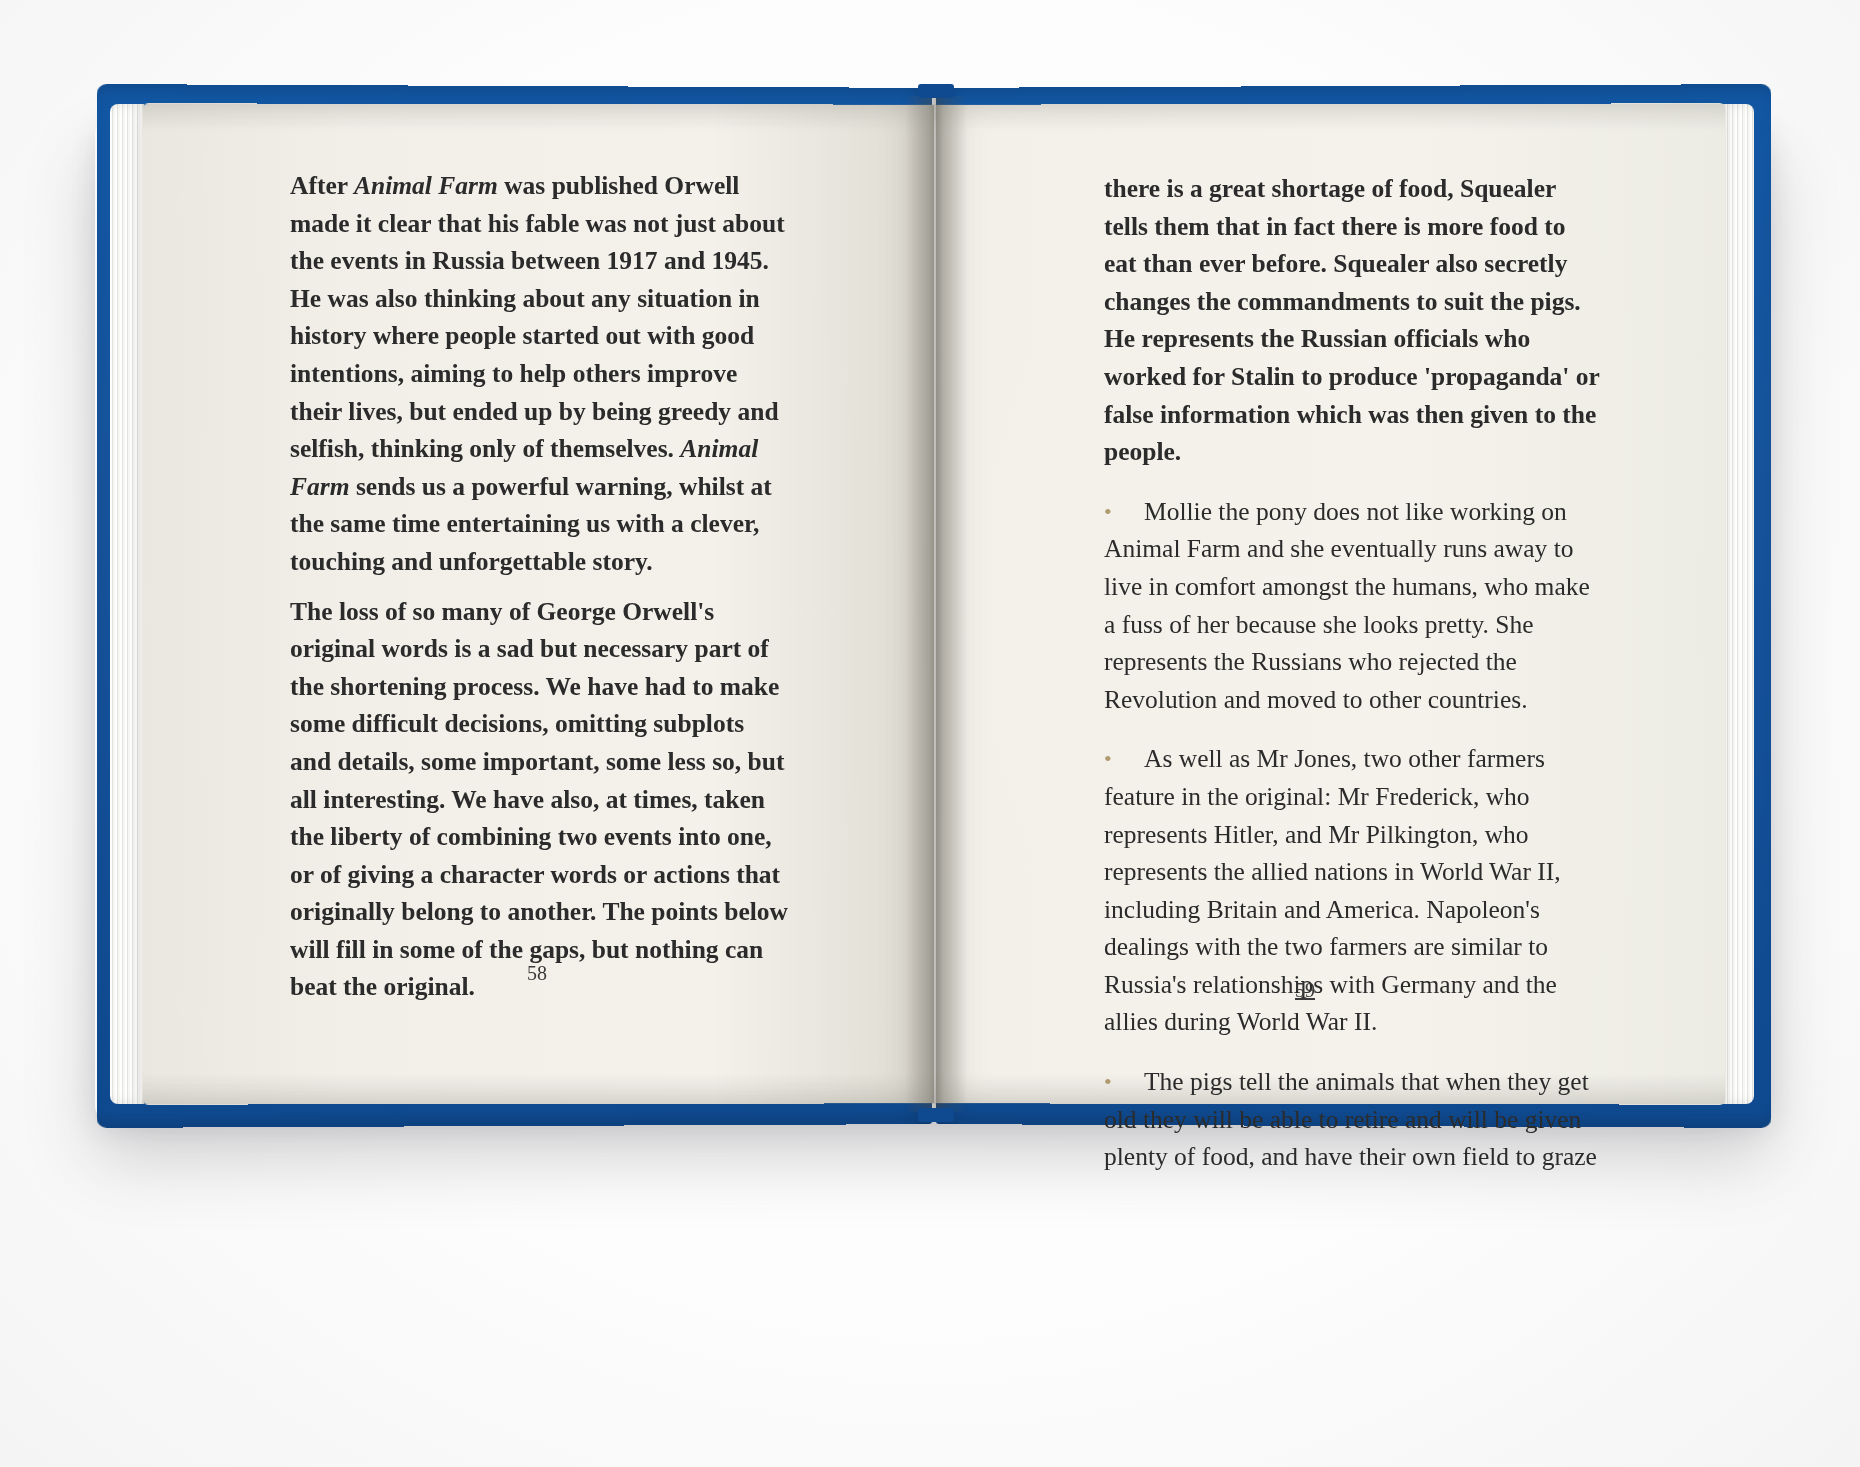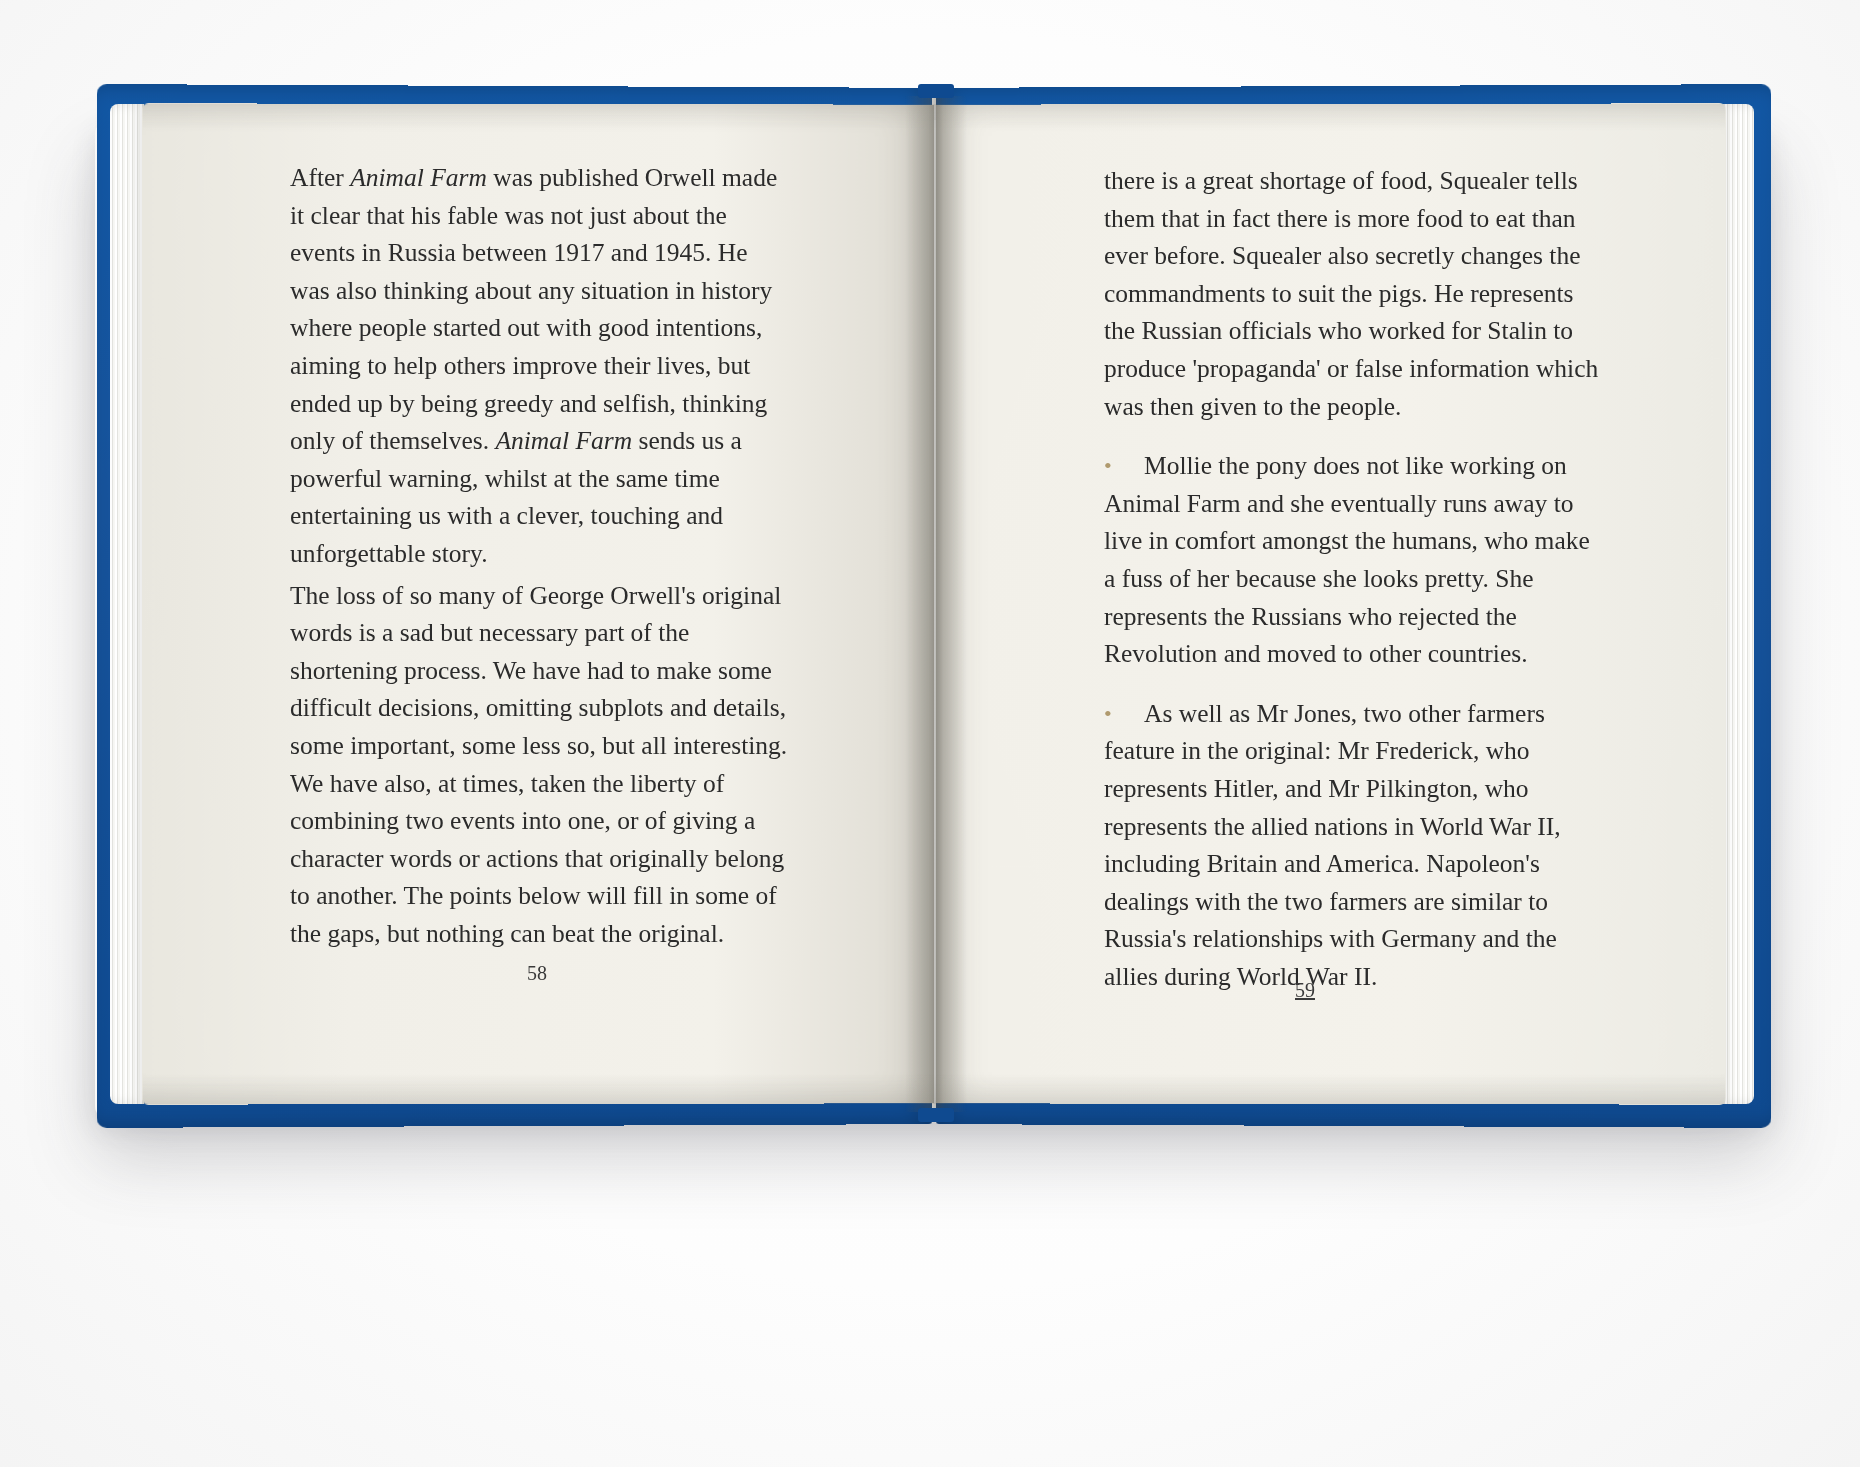--- a/index.html
+++ b/index.html
@@ -151,21 +151,22 @@
     top: 155px;
     width: 500px;
   }
   .col-right {
     left: 1104px;
     top: 158px;
     width: 500px;
   }
 
   p {
-    margin: 4px 0 0 0;
+    margin: 12px 0 0 0;
+    font-weight: bold;
   }
 
   .para { margin-bottom: 0px; }
 
   h2.section-head {
     color: #a79064;
     font-size: 30px;
     line-height: 36px;
     font-weight: bold;
     margin: 34px 0 12px 0;
@@ -276,19 +277,22 @@
     <p class="para">there is a great shortage of food, Squealer tells them that in fact there is more food to eat than ever before. Squealer also secretly changes the commandments to suit the pigs. He represents the Russian officials who worked for Stalin to produce 'propaganda' or false information which was then given to the people.</p>
 
     <div class="bullet-item">
       <span class="dot">•</span><span class="btext">Mollie the pony does not like working on Animal Farm and she eventually runs away to live in comfort amongst the humans, who make a fuss of her because she looks pretty. She represents the Russians who rejected the Revolution and moved to other countries.</span>
     </div>
 
     <div class="bullet-item">
       <span class="dot">•</span><span class="btext">As well as Mr Jones, two other farmers feature in the original: Mr Frederick, who represents Hitler, and Mr Pilkington, who represents the allied nations in World War II, including Britain and America. Napoleon's dealings with the two farmers are similar to Russia's relationships with Germany and the allies during World War II.</span>
     </div>
 
+    <div class="bullet-item">
+      <span class="dot">•</span><span class="btext">The pigs tell the animals that when they get old they will be able to retire and will be given plenty of food, and have their own field to graze</span>
+    </div>
 
   </div>
 
   <div class="folio folio-left">58</div>
   <div class="folio folio-right">59</div>
 
 </div>
 
 </body></html>

